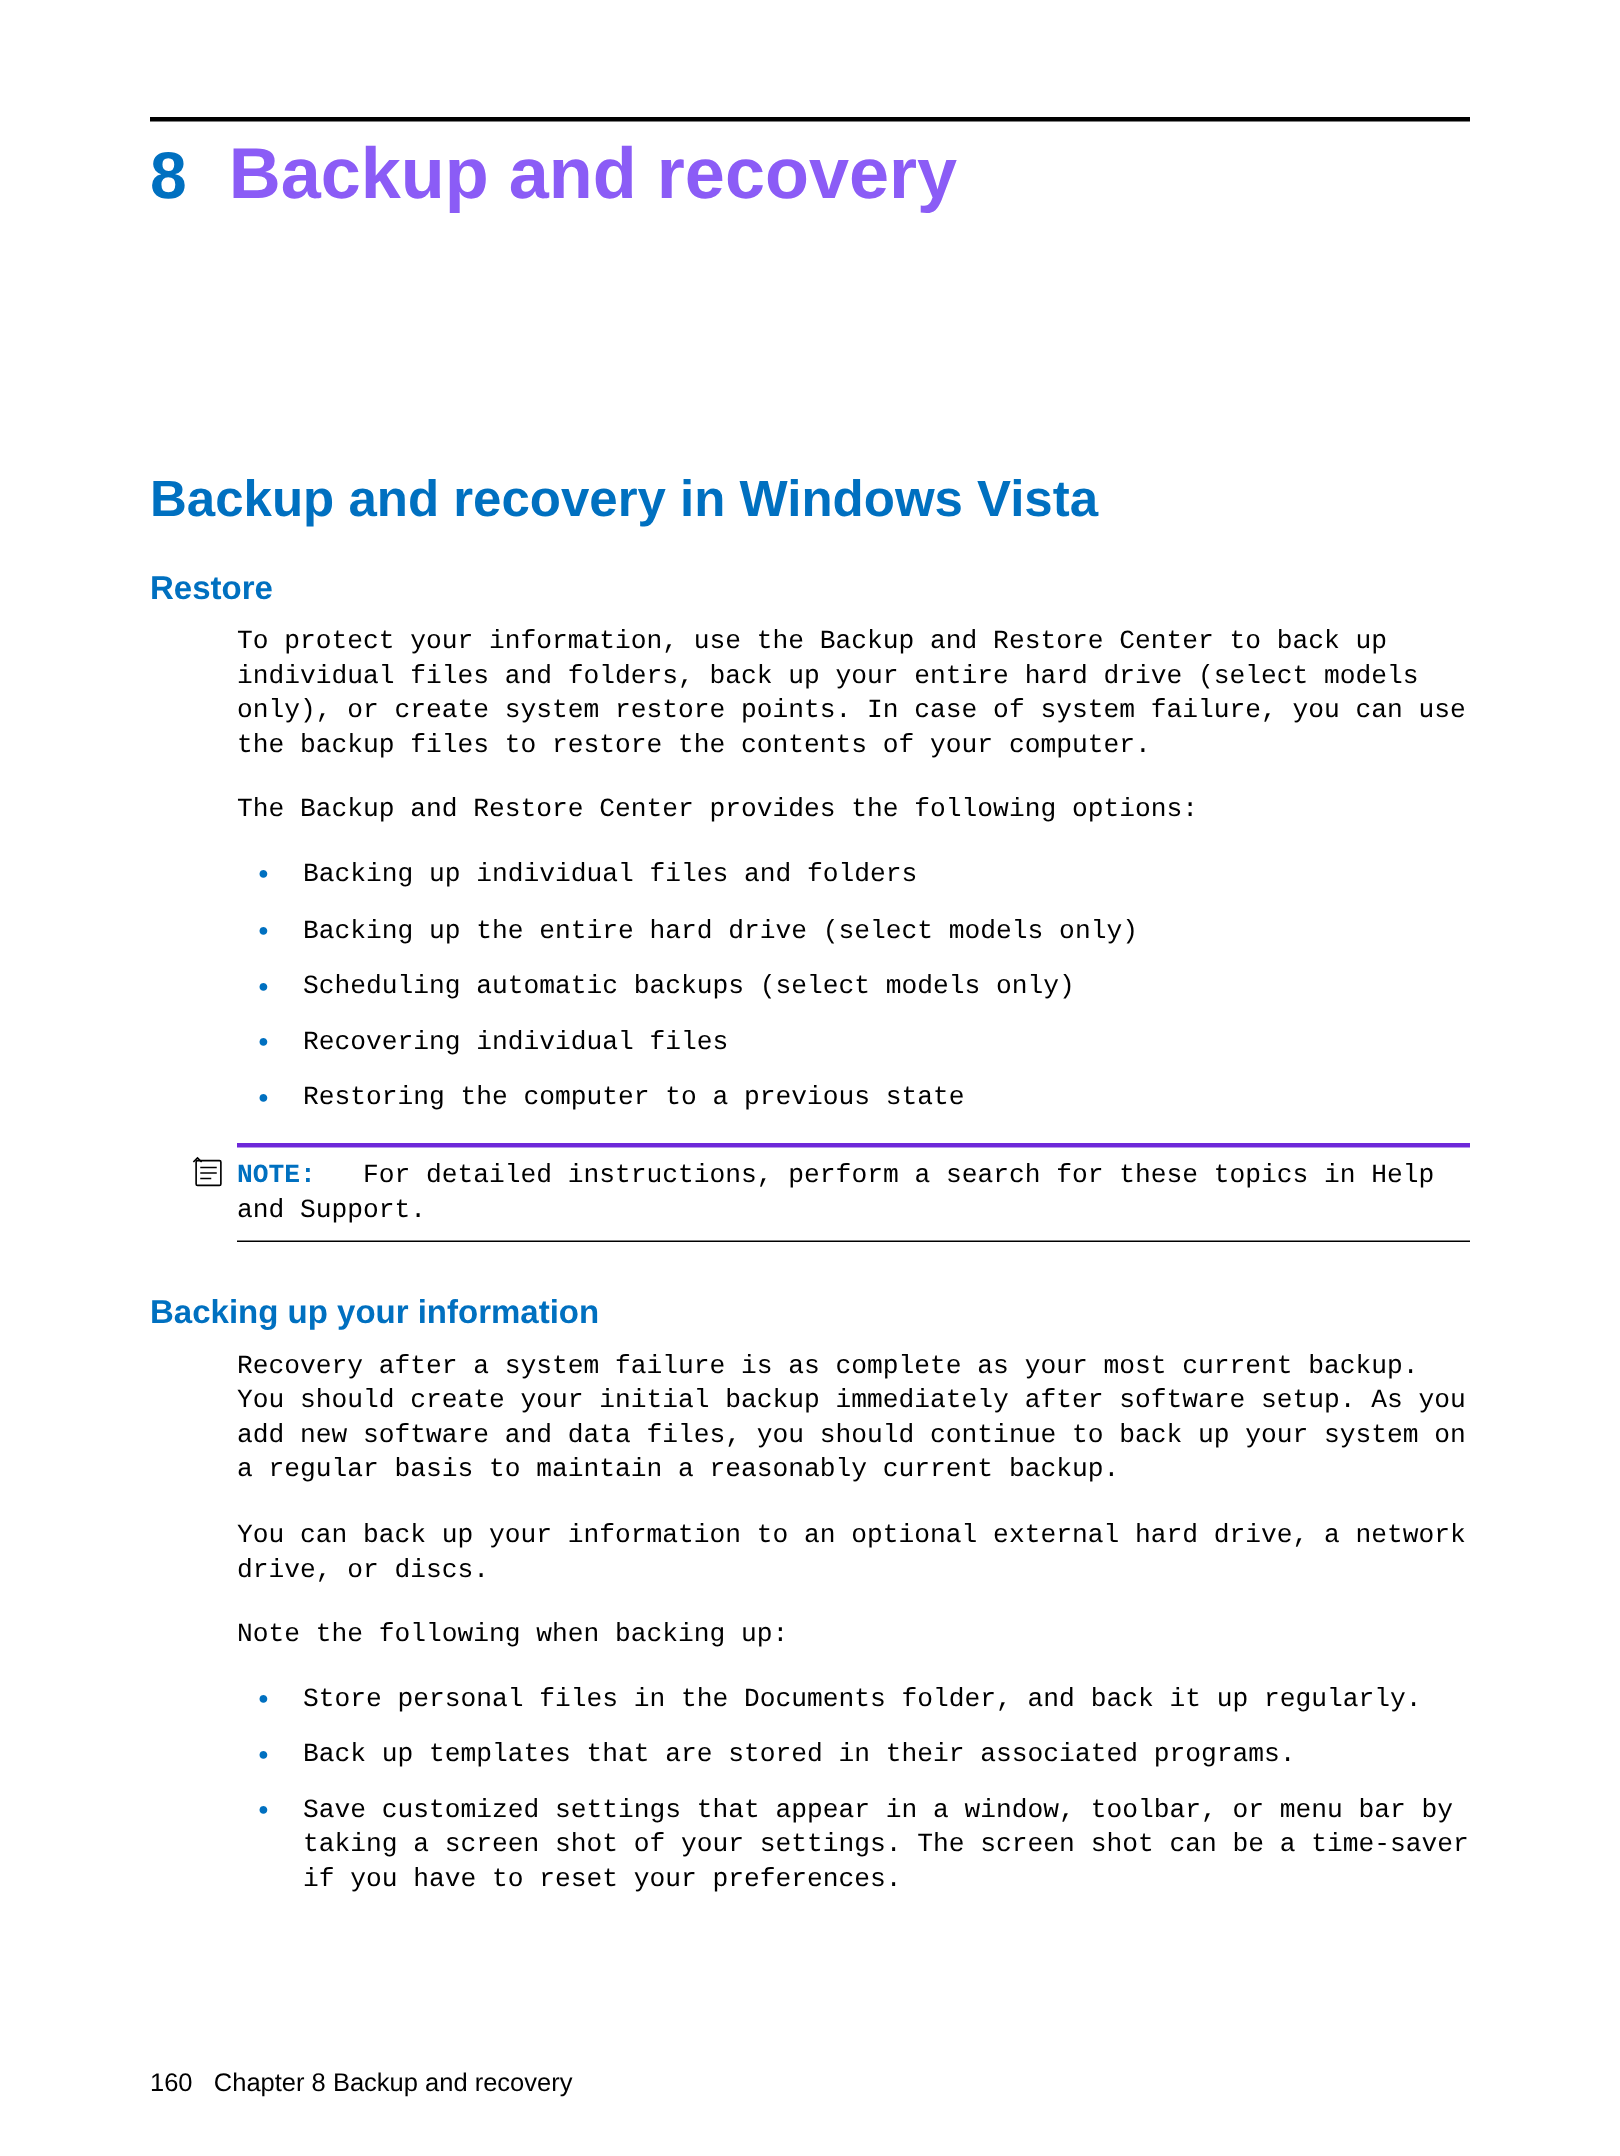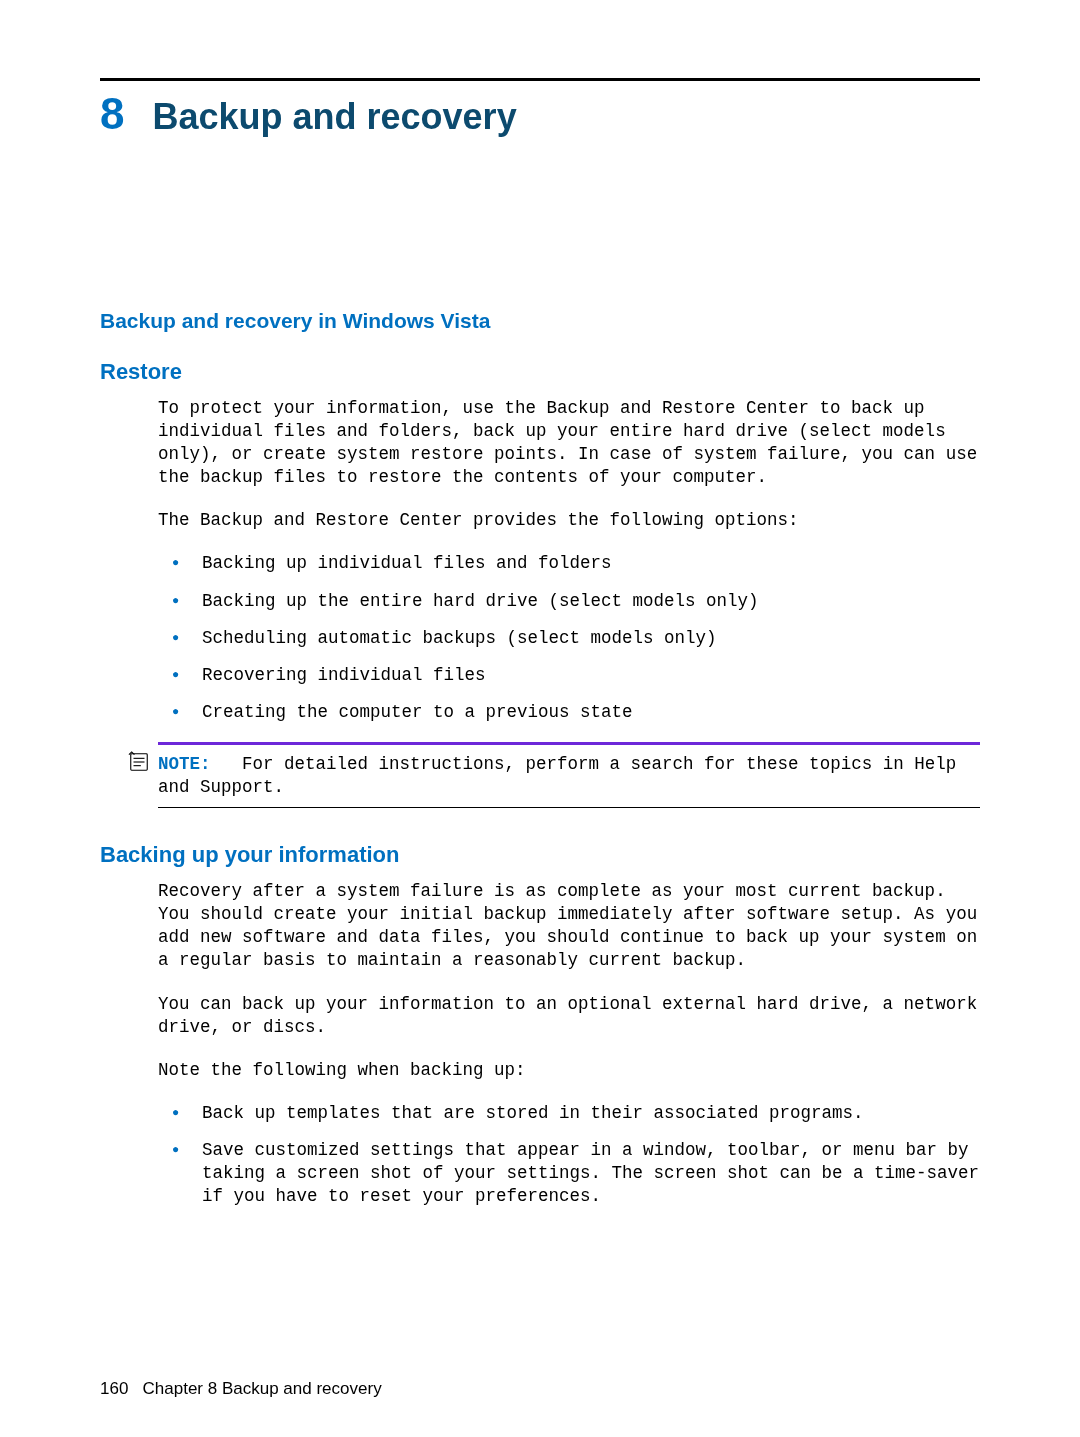--- a/index.html
+++ b/index.html
@@ -21,26 +21,26 @@
     align-items: baseline;
     gap: 28px;
     margin-bottom: 170px;
   }
   .chapter-number {
     font-size: 44px;
     font-weight: bold;
     color: #0070c0;
   }
   .chapter-title {
-    font-size: 36px;
+    font-size: 48px;
     font-weight: bold;
-    color: #0c4a6e;
+    color: #8b5cf6;
   }
   .h2 {
-    font-size: 21px;
+    font-size: 34px;
     font-weight: bold;
     color: #0070c0;
     margin-bottom: 26px;
   }
   .h3 {
     font-size: 22px;
     font-weight: bold;
     color: #0070c0;
     margin-bottom: 12px;
   }
@@ -114,21 +114,21 @@
 <div class="h3">Restore</div>
 
 <div class="body-block section-gap">
   <p class="para">To protect your information, use the Backup and Restore Center to back up individual files and folders, back up your entire hard drive (select models only), or create system restore points. In case of system failure, you can use the backup files to restore the contents of your computer.</p>
   <p class="para">The Backup and Restore Center provides the following options:</p>
   <ul class="bullets">
     <li>Backing up individual files and folders</li>
     <li>Backing up the entire hard drive (select models only)</li>
     <li>Scheduling automatic backups (select models only)</li>
     <li>Recovering individual files</li>
-    <li>Creating the computer to a previous state</li>
+    <li>Restoring the computer to a previous state</li>
   </ul>
 
   <div class="note-region">
     <span class="note-icon">
       <svg viewBox="0 0 24 24" width="22" height="22">
         <rect x="3" y="3" width="18" height="18" rx="1" fill="none" stroke="#000" stroke-width="1.2"></rect>
         <line x1="6" y1="8" x2="18" y2="8" stroke="#000" stroke-width="1.2"></line>
         <line x1="6" y1="12" x2="18" y2="12" stroke="#000" stroke-width="1.2"></line>
         <line x1="6" y1="16" x2="14" y2="16" stroke="#000" stroke-width="1.2"></line>
         <path d="M2 5 l3 -3 l3 3" fill="none" stroke="#000" stroke-width="1.2" transform="translate(-1,-1)"></path>
@@ -141,20 +141,21 @@
   </div>
 </div>
 
 <div class="h3">Backing up your information</div>
 
 <div class="body-block">
   <p class="para">Recovery after a system failure is as complete as your most current backup. You should create your initial backup immediately after software setup. As you add new software and data files, you should continue to back up your system on a regular basis to maintain a reasonably current backup.</p>
   <p class="para">You can back up your information to an optional external hard drive, a network drive, or discs.</p>
   <p class="para">Note the following when backing up:</p>
   <ul class="bullets">
+    <li>Store personal files in the Documents folder, and back it up regularly.</li>
     <li>Back up templates that are stored in their associated programs.</li>
     <li>Save customized settings that appear in a window, toolbar, or menu bar by taking a screen shot of your settings. The screen shot can be a time-saver if you have to reset your preferences.</li>
   </ul>
 </div>
 
 <div class="footer">
   <span class="pagenum">160</span>
   &nbsp;&nbsp;<span>Chapter 8   Backup and recovery</span>
 </div>
 

